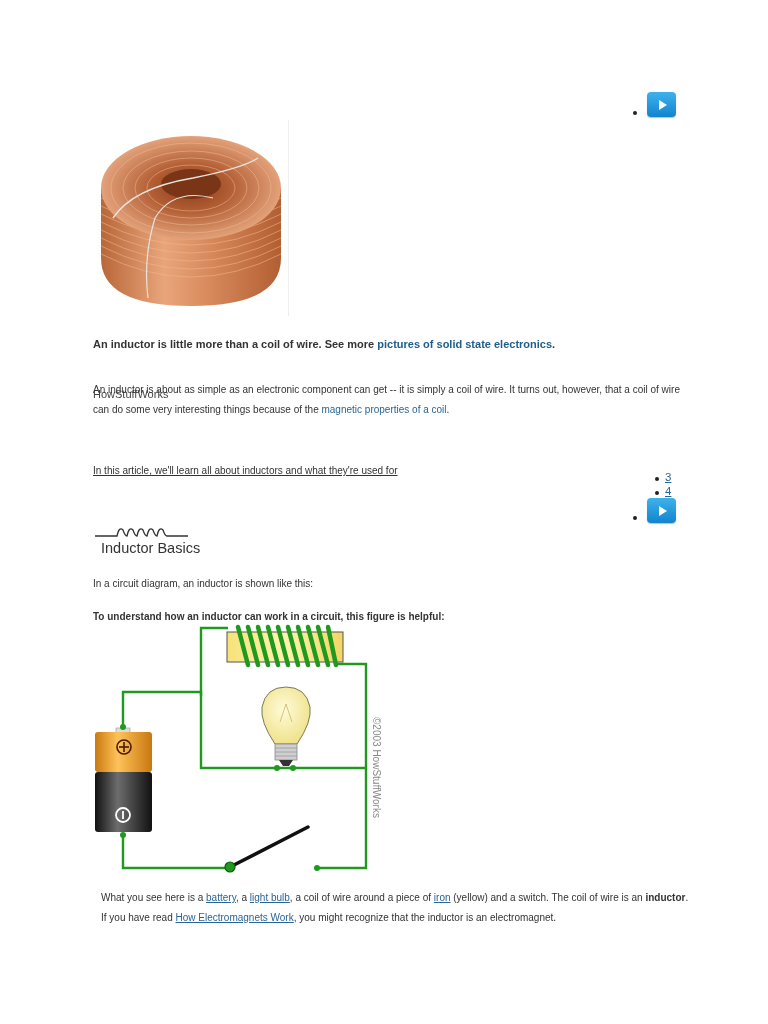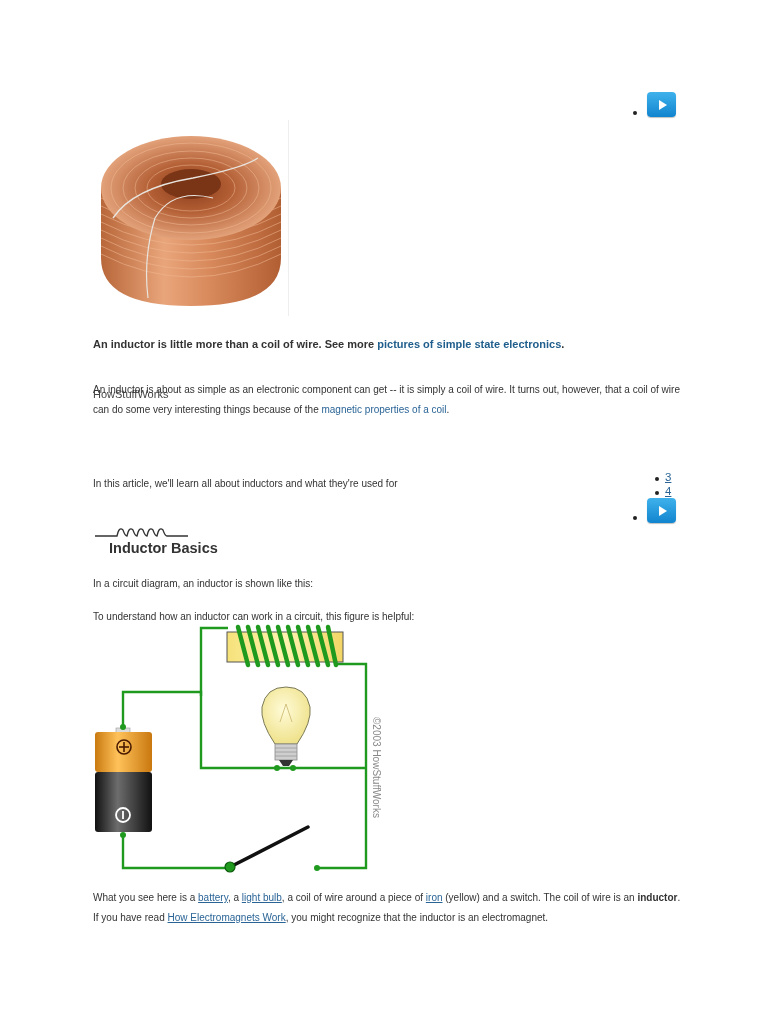--- a/index.html
+++ b/index.html
@@ -27,21 +27,21 @@
     .credit { position: absolute; left: 93px; top: 388px; font-size: 11px; color: #444; }
 
     .para { position: absolute; left: 93px; width: 590px; font-size: 10px; line-height: 20px; color: #333; }
     .para a.plain { color: #2a6496; text-decoration: none; }
     .para a.ul { color: #2a6496; text-decoration: underline; }
 
     .pager { position: absolute; font-size: 11.5px; }
     .pager a { color: #2a6496; text-decoration: underline; }
 
     .symbol { position: absolute; left: 93px; top: 524px; width: 96px; height: 14px; }
-    .heading { position: absolute; left: 109px; top: 540px; font-size: 14.5px; font-weight: bold; color: #333; }
+    .heading { position: absolute; left: 101px; top: 540px; font-size: 14.5px; font-weight: normal; color: #333; }
 
     .circuit { position: absolute; left: 90px; top: 622px; width: 300px; height: 256px; }
   </style>
 </head>
 <body>
 
 <span class="bullet" style="left:633px;top:111px;"></span>
 <div class="play-btn" style="left:647px;top:92px;">
   <span class="tri"></span>
 </div>
@@ -78,30 +78,30 @@
     <ellipse cx="98" cy="70" rx="56" ry="30"></ellipse>
     <ellipse cx="98" cy="70" rx="44" ry="23"></ellipse>
   </g>
   <ellipse cx="98" cy="66" rx="30" ry="15" fill="#7a3416"></ellipse>
   <path d="M20,100 Q40,70 100,60 Q150,50 165,40" stroke="#e8e4de" stroke-width="1.4" fill="none"></path>
   <path d="M55,180 Q50,140 62,100 Q80,70 120,80" stroke="#e8e4de" stroke-width="1.2" fill="none"></path>
 </svg>
 <div class="coil-sep"></div>
 
 <div class="caption">
-  <span>An inductor is little more than a coil of wire.  See more </span><a href="#">pictures of simple state electronics</a><span>.</span>
+  <span>An inductor is little more than a coil of wire.  See more </span><a href="#">pictures of solid state electronics</a><span>.</span>
 </div>
 
 <div class="credit">HowStuffWorks</div>
 
 <div class="para" style="top:380px;">
   <span>An inductor is about as simple as an electronic component can get -- it is simply a coil of wire. It turns out, however, that a coil of wire can do some very interesting things because of the </span><a href="#" class="plain">magnetic properties of a coil</a><span>.</span>
 </div>
 
-<div class="para" style="top:474px;">In this article, we'll learn all about inductors and what they're used for</div>
+<div class="para" style="top:461px;text-decoration:underline;">In this article, we'll learn all about inductors and what they're used for</div>
 
 <span class="bullet" style="left:655px;top:477px;"></span>
 <div class="pager" style="left:665px;top:471px;">
   <a href="#">3</a>
 </div>
 <span class="bullet" style="left:655px;top:491px;"></span>
 <div class="pager" style="left:665px;top:485px;">
   <a href="#">4</a>
 </div>
 
@@ -110,21 +110,21 @@
   <span class="tri"></span>
 </div>
 
 <svg class="symbol" viewBox="0 0 96 14">
   <path d="M2,12 L24,12 Q26,2 30,6 Q32,12 34,12 Q36,2 40,6 Q42,12 44,12 Q46,2 50,6 Q52,12 54,12 Q56,2 60,6 Q62,12 64,12 Q66,2 70,6 Q72,12 74,12 L95,12" stroke="#333" stroke-width="1.3" fill="none"></path>
 </svg>
 
 <div class="heading">Inductor Basics</div>
 
 <div class="para" style="top:574px;">In a circuit diagram, an inductor is shown like this:</div>
-<div class="para" style="top:607px;">To understand how an inductor can work in a circuit, this figure is helpful:</div>
+<div class="para" style="top:607px;font-weight:bold;">To understand how an inductor can work in a circuit, this figure is helpful:</div>
 
 <svg class="circuit" viewBox="0 0 300 256">
   <defs>
     <linearGradient id="iron" x1="0" x2="1">
       <stop offset="0" stop-color="#f6e27a"></stop>
       <stop offset="0.5" stop-color="#fff3b0"></stop>
       <stop offset="1" stop-color="#f2d565"></stop>
     </linearGradient>
     <linearGradient id="bat-top" x1="0" x2="1">
       <stop offset="0" stop-color="#c97a10"></stop>
@@ -190,15 +190,15 @@
   <circle cx="33" cy="105" r="3" fill="#1f9a1f"></circle>
   <circle cx="33" cy="213" r="3" fill="#1f9a1f"></circle>
 
   <line x1="140" y1="245" x2="218" y2="205" stroke="#111" stroke-width="3.5" stroke-linecap="round"></line>
   <circle cx="140" cy="245" r="5" fill="#1f9a1f" stroke="#0d5c0d" stroke-width="1.2"></circle>
   <circle cx="227" cy="246" r="3" fill="#1f9a1f"></circle>
 
   <text transform="translate(283,95) rotate(90)" font-size="10" fill="#888" font-family="Liberation Sans, sans-serif">©2003 HowStuffWorks</text>
 </svg>
 
-<div class="para" style="top:888px;">
+<div class="para" style="top:888px;margin-left:8px;">
   <span>What you see here is a </span><a href="#" class="ul">battery</a><span>, a </span><a href="#" class="ul">light bulb</a><span>, a coil of wire around a piece of </span><a href="#" class="ul">iron</a><span> (yellow) and a switch. The coil of wire is an </span><b>inductor</b><span>. If you have read </span><a href="#" class="ul">How Electromagnets Work</a><span>, you might recognize that the inductor is an electromagnet.</span>
 </div>
 
 </body></html>

